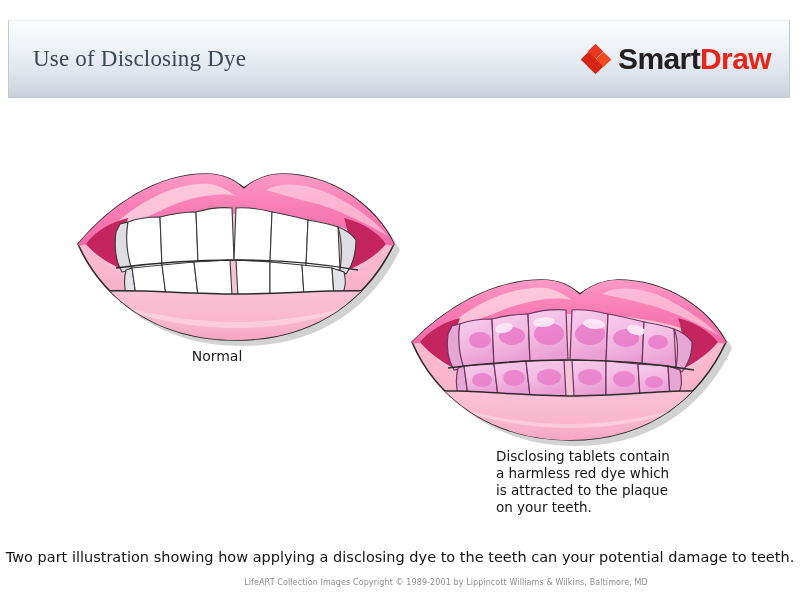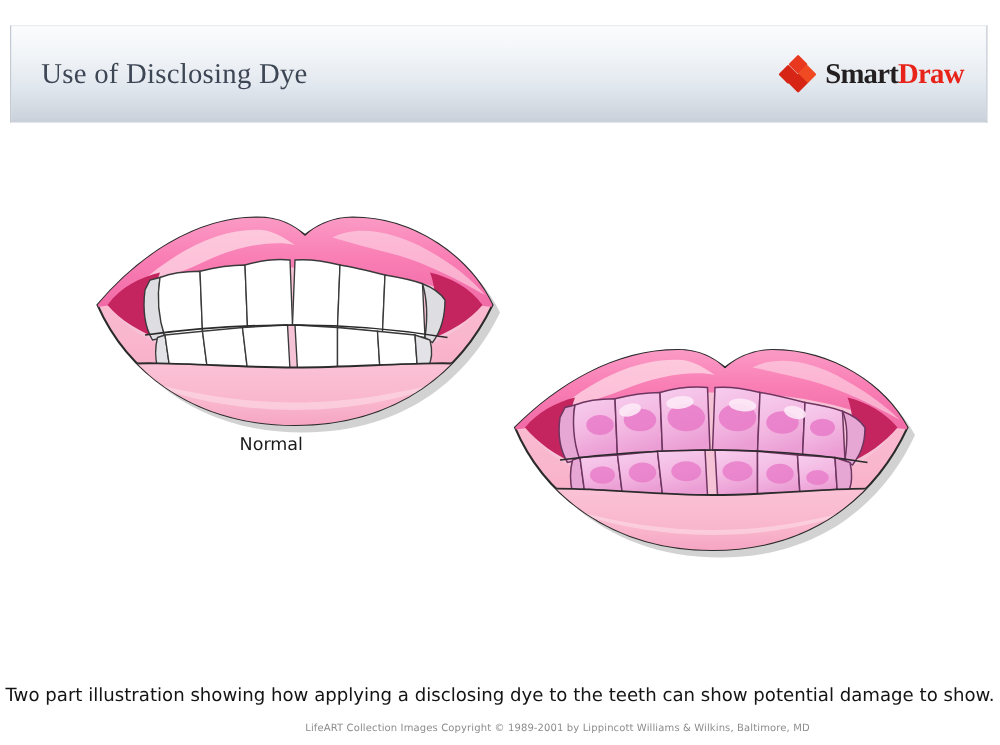--- a/index.html
+++ b/index.html
@@ -61,22 +61,22 @@
     height: 11px;
     background: #e02b18;
     transform: rotate(45deg);
     border-radius: 1px;
   }
   .logo-mark i.d-top    { left: 7.5px; top: 0px;    background: #e8381f; }
   .logo-mark i.d-left   { left: 0px;   top: 7.5px;  background: #d62415; }
   .logo-mark i.d-right  { left: 15px;  top: 7.5px;  background: #ef4a22; }
   .logo-mark i.d-bottom { left: 7.5px; top: 15px;   background: #d62415; }
   .logo-text {
-    font-family: Liberation Serif, serif;
-    font-size: 23px;
+    font-family: Liberation Sans, sans-serif;
+    font-size: 30px;
     font-weight: bold;
     letter-spacing: -0.6px;
     white-space: nowrap;
   }
   .logo-text .w1 { color: #231f20; }
   .logo-text .w2 { color: #e8231a; }
 
   
   .stage {
     position: absolute;
@@ -319,16 +319,20 @@
         <path d="M44,96 C88,90 128,88 166,88 C204,88 248,91 290,98" stroke="#2b2b2b" stroke-width="1.3" fill="none"></path>
 
         <path d="M12,120 C60,116 110,124 166,124 C222,124 274,116 318,120
                  C298,152 248,172 166,172 C84,172 32,152 12,120 Z" fill="url(#loLipB)" stroke="#2b2b2b" stroke-width="1.5"></path>
         <path d="M40,132 C80,144 120,152 166,152 C212,152 252,144 292,132
                  C258,146 214,156 166,156 C118,156 74,146 40,132 Z" fill="#fde0ea" opacity="0.55"></path>
       </g>
     </svg>
   </div>
 
+  <div class="note-block">Disclosing tablets contain
+a harmless red dye which
+is attracted to the plaque
+on your teeth.</div>
 </div>
 
-<div class="footer-caption">Two part illustration showing how applying a disclosing dye to the teeth can show potential damage to show.</div>
+<div class="footer-caption">Two part illustration showing how applying a disclosing dye to the teeth can your potential damage to teeth.</div>
 <div class="footer-credit">LifeART Collection Images Copyright © 1989-2001 by Lippincott Williams &amp; Wilkins, Baltimore, MD</div>
 
 </body></html>

